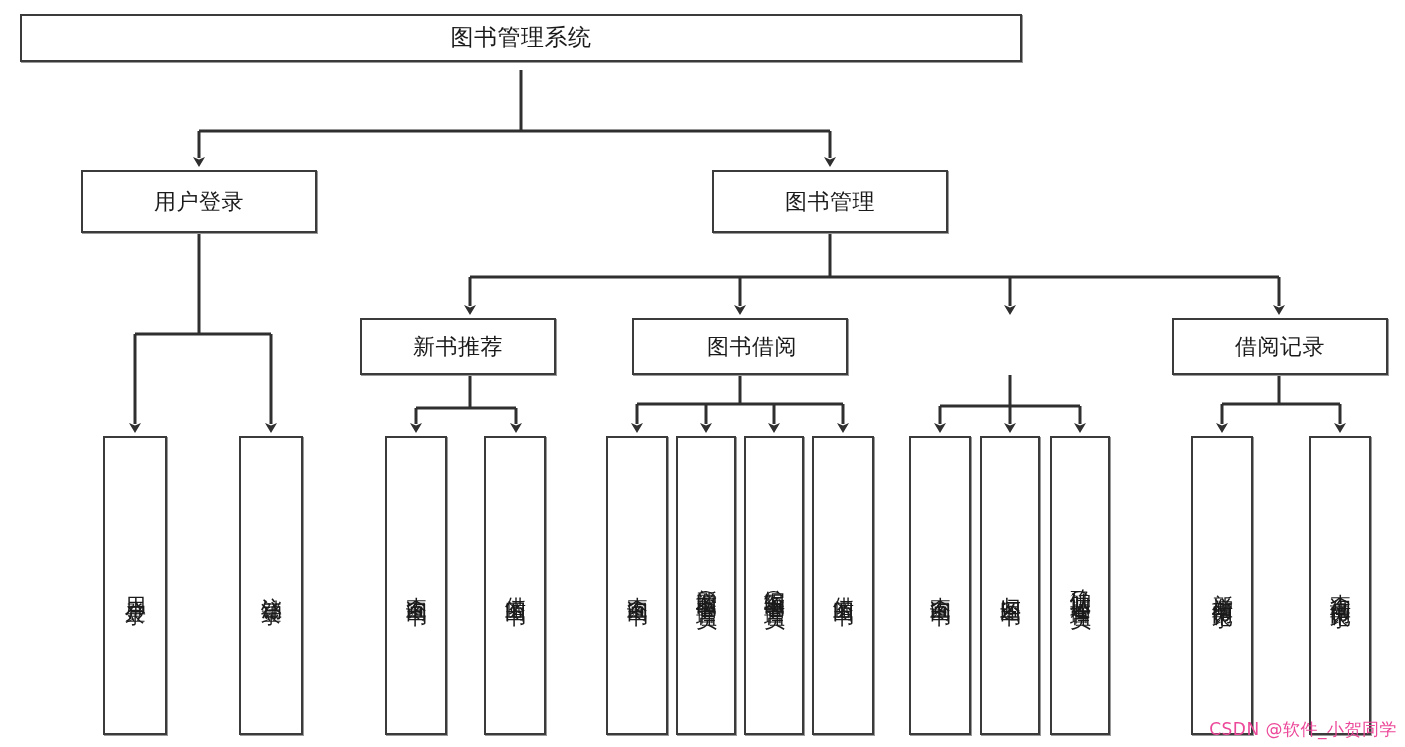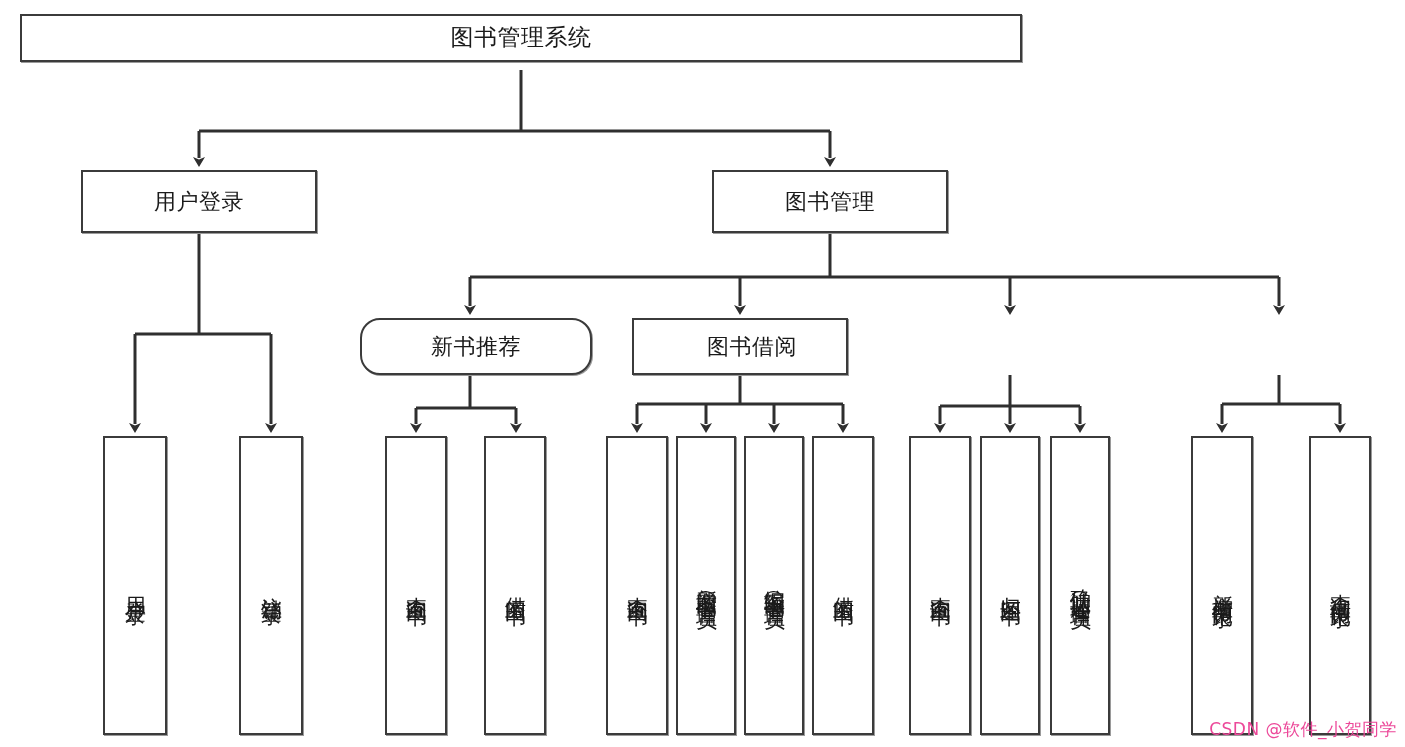--- a/index.html
+++ b/index.html
@@ -133,26 +133,29 @@
     <span class="label">图书管理系统</span>
   </div>
 
   <div class="node horiz" style="left:81px; top:170px; width:236px; height:63px;">
     <span class="label">用户登录</span>
   </div>
   <div class="node horiz" style="left:712px; top:170px; width:236px; height:63px;">
     <span class="label">图书管理</span>
   </div>
 
-  <div class="node horiz" style="left:360px; top:318px; width:232px; height:57px;border-radius:20px;">
+  <div class="node horiz" style="left:360px; top:318px; width:196px; height:57px;">
     <span class="label">新书推荐</span>
   </div>
   <div class="node horiz" style="left:632px; top:318px; width:216px; height:57px;padding-left:24px;">
     <span class="label">图书借阅</span>
   </div>
+  <div class="node horiz" style="left:1172px; top:318px; width:216px; height:57px;">
+    <span class="label">借阅记录</span>
+  </div>
 
   <div class="node vert" style="left:103px; top:436px; width:64px; height:299px;">
     <span class="label">用户登录</span>
   </div>
   <div class="node vert" style="left:239px; top:436px; width:64px; height:299px;">
     <span class="label">注销登录</span>
   </div>
 
   <div class="node vert" style="left:385px; top:436px; width:62px; height:299px;">
     <span class="label">查询图书</span>

